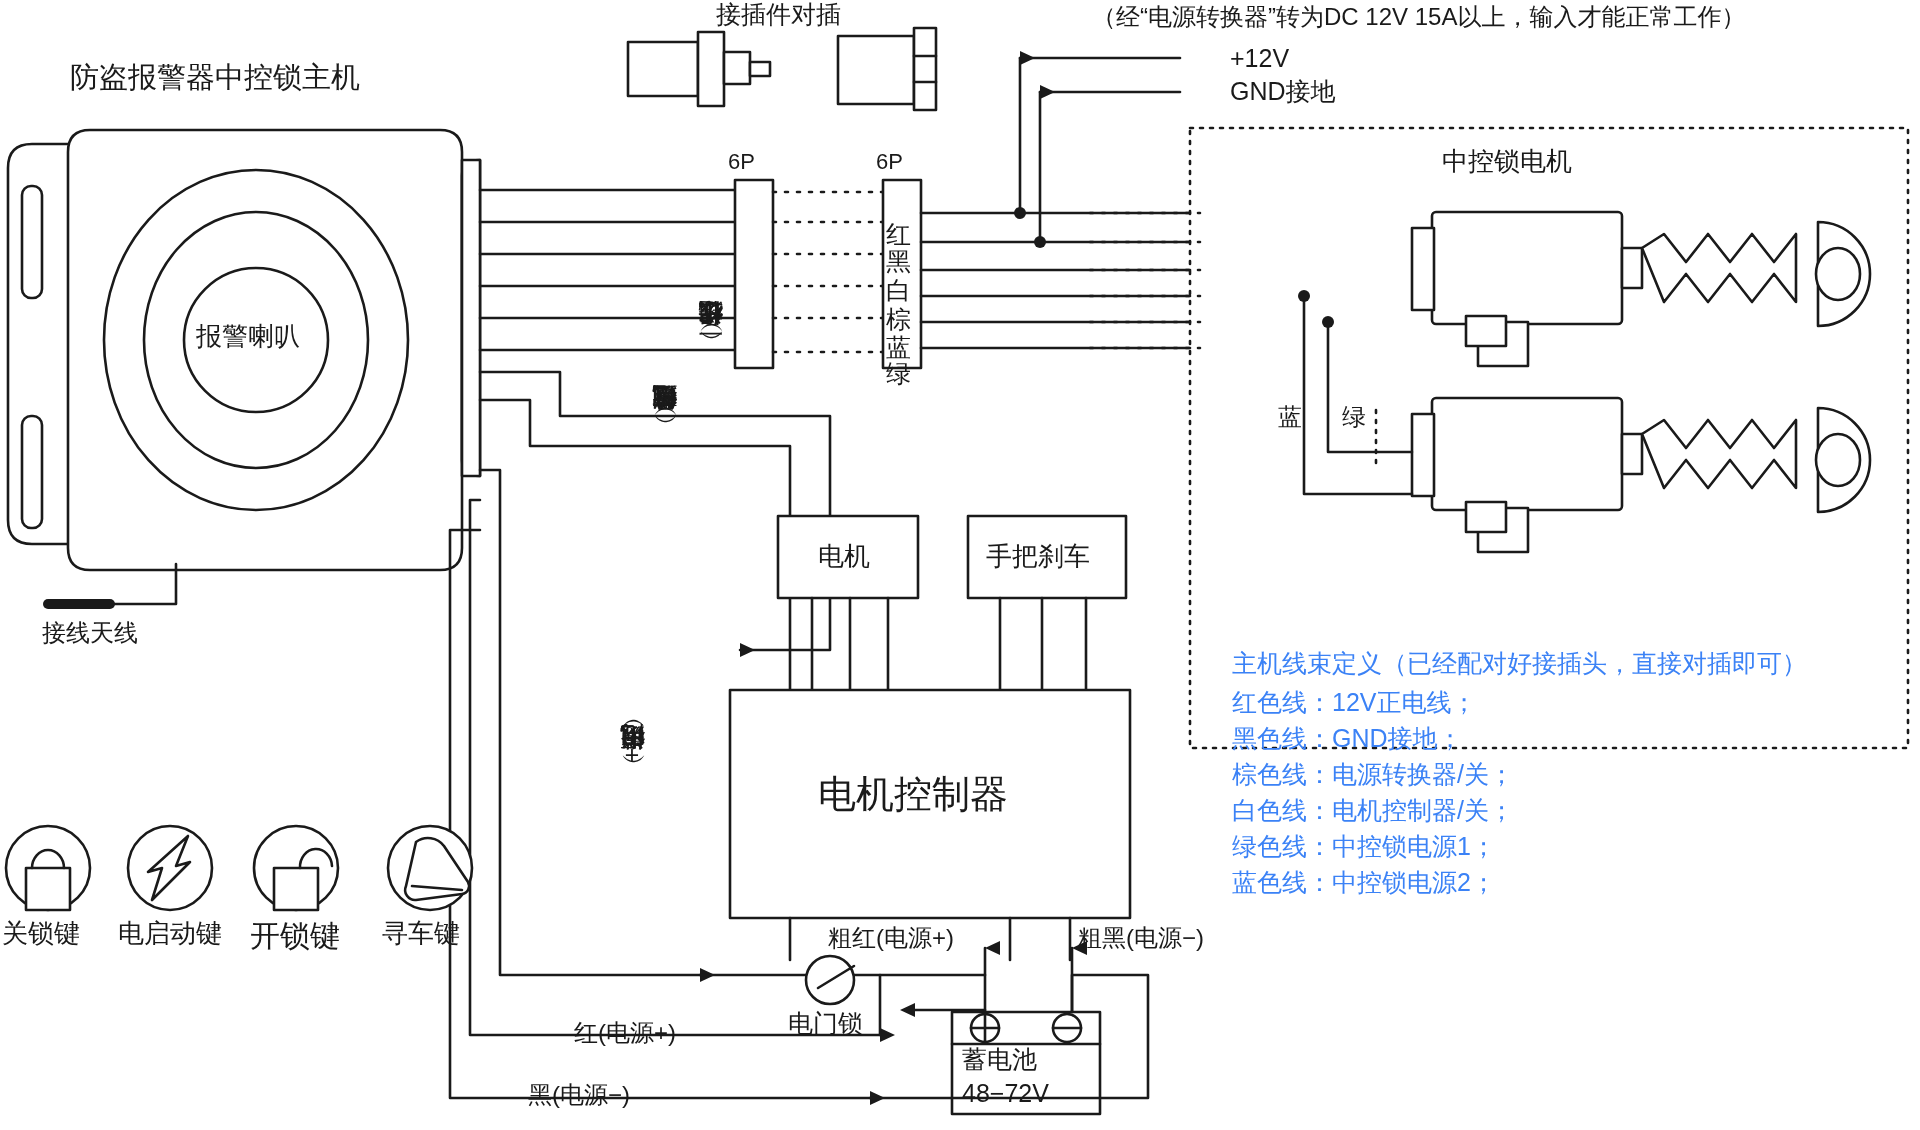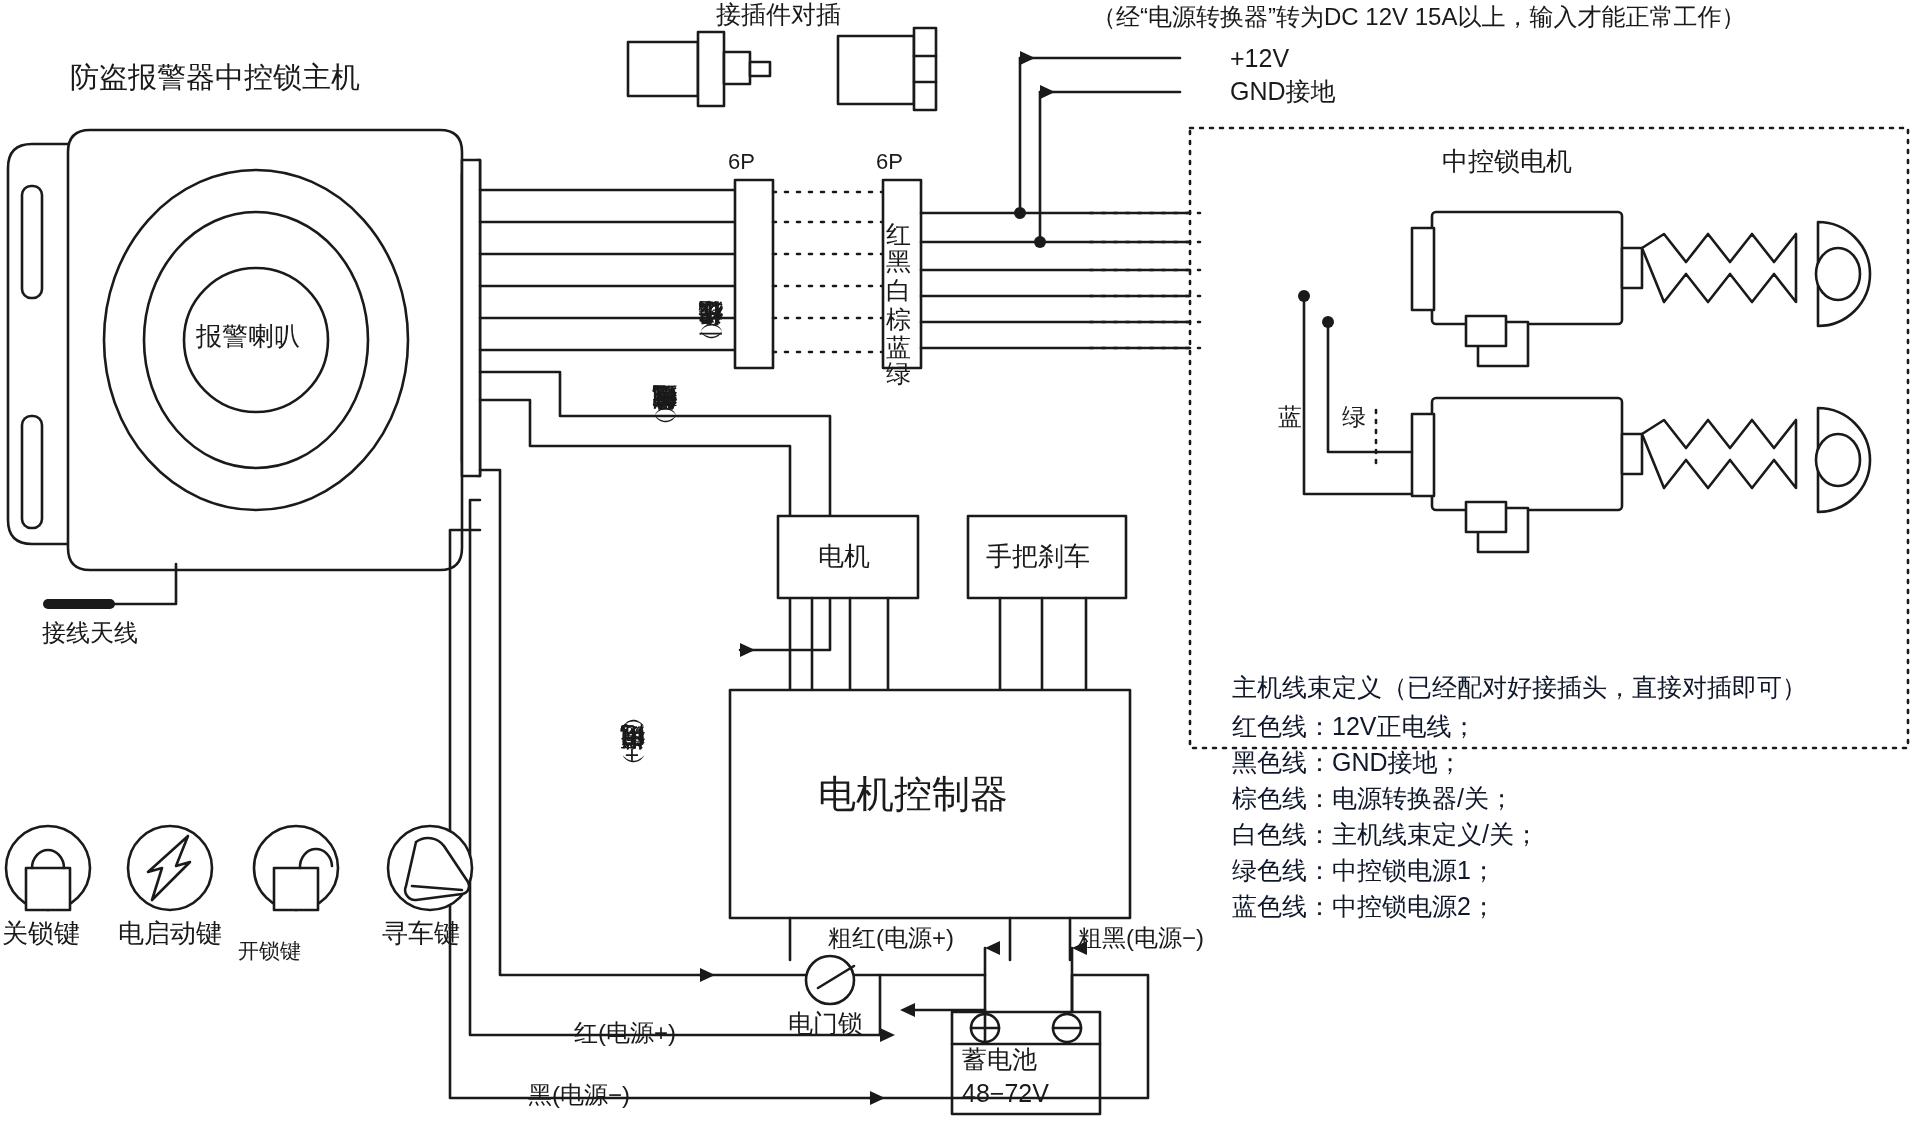--- a/index.html
+++ b/index.html
@@ -2,21 +2,21 @@
 <html><head>
 <meta charset="utf-8">
 <style>
   html,body{margin:0;padding:0;background:#fff;}
   body{font-family:"Liberation Sans","DejaVu Sans",sans-serif;}
   #stage{position:relative;width:1920px;height:1130px;background:#fff;overflow:hidden;}
   #stage svg{position:absolute;left:0;top:0;}
   .lbl{position:absolute;color:#1a1a1a;white-space:nowrap;line-height:1.05;}
   .vlbl{position:absolute;color:#1a1a1a;white-space:nowrap;writing-mode:vertical-rl;text-orientation:upright;line-height:1.0;}
   .vlbl-rot{position:absolute;color:#1a1a1a;white-space:nowrap;writing-mode:vertical-rl;text-orientation:upright;line-height:1.0;}
-  .blk{position:absolute;color:#0f172a;white-space:pre;line-height:1.45;margin-top:24px;}
+  .blk{position:absolute;color:#3b82f6;white-space:pre;line-height:1.45;}
 </style>
 </head>
 <body>
 
 <div id="stage">
 
   <svg width="1920" height="1130" viewBox="0 0 1920 1130">
     <defs>
       <marker id="arrL" markerWidth="16" markerHeight="14" refX="15" refY="7" orient="auto" markerUnits="userSpaceOnUse">
         <path d="M15,0 L15,14 L0,7 z" fill="#1a1a1a"></path>
@@ -251,22 +251,22 @@
   <div class="lbl" style="left:528px;top:1082px;font-size:24px;">黑(电源−)</div>
 
   <div class="lbl" style="left:962px;top:1046px;font-size:25px;">蓄电池</div>
 
   <div class="lbl" style="left:962px;top:1080px;font-size:25px;">48−72V</div>
 
   <div class="blk" style="left:1232px;top:645px;font-size:25px;">主机线束定义（已经配对好接插头，直接对插即可）</div>
   <div class="blk" style="left:1232px;top:684px;font-size:25px;">红色线：12V正电线；</div>
   <div class="blk" style="left:1232px;top:720px;font-size:25px;text-align:center;">黑色线：GND接地；</div>
   <div class="blk" style="left:1232px;top:756px;font-size:25px;">棕色线：电源转换器/关；</div>
-  <div class="blk" style="left:1232px;top:792px;font-size:25px;">白色线：主机线束定义/关；</div>
+  <div class="blk" style="left:1232px;top:792px;font-size:25px;">白色线：电机控制器/关；</div>
   <div class="blk" style="left:1232px;top:828px;font-size:25px;">绿色线：中控锁电源1；</div>
   <div class="blk" style="left:1232px;top:864px;font-size:25px;">蓝色线：中控锁电源2；</div>
 
   <div class="lbl" style="left:2px;top:920px;font-size:26px;">关锁键</div>
   <div class="lbl" style="left:118px;top:920px;font-size:26px;">电启动键</div>
-  <div class="lbl" style="left:238px;top:920px;font-size:21px;margin-top:20px;">开锁键</div>
+  <div class="lbl" style="left:250px;top:920px;font-size:30px;">开锁键</div>
   <div class="lbl" style="left:382px;top:920px;font-size:26px;">寻车键</div>
 
 </div>
 
 </body></html>

